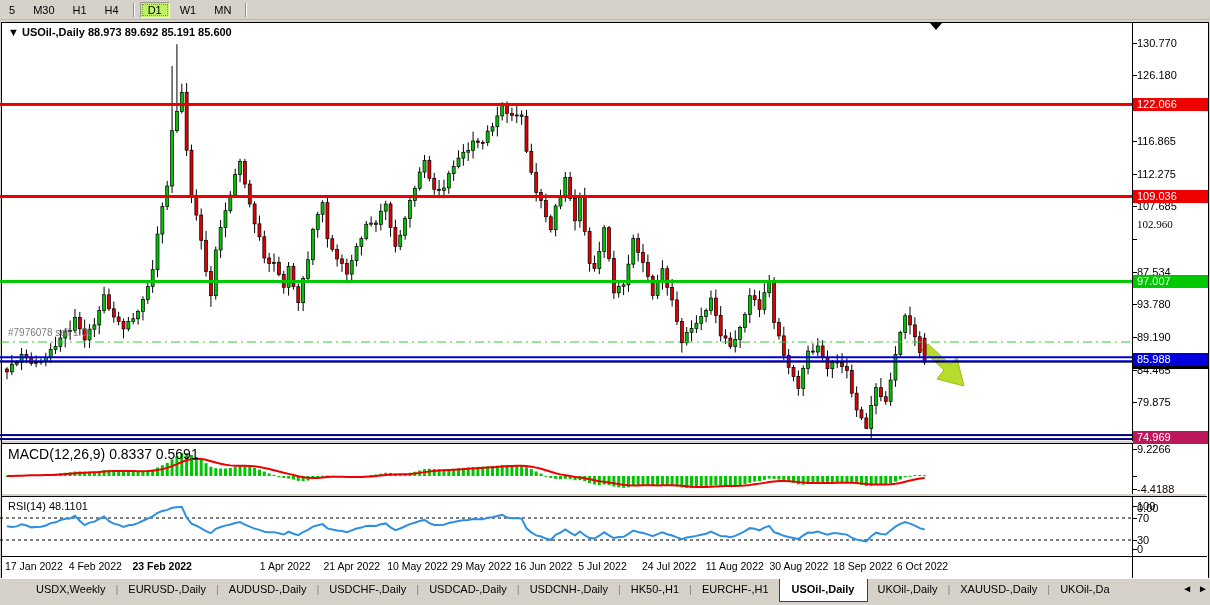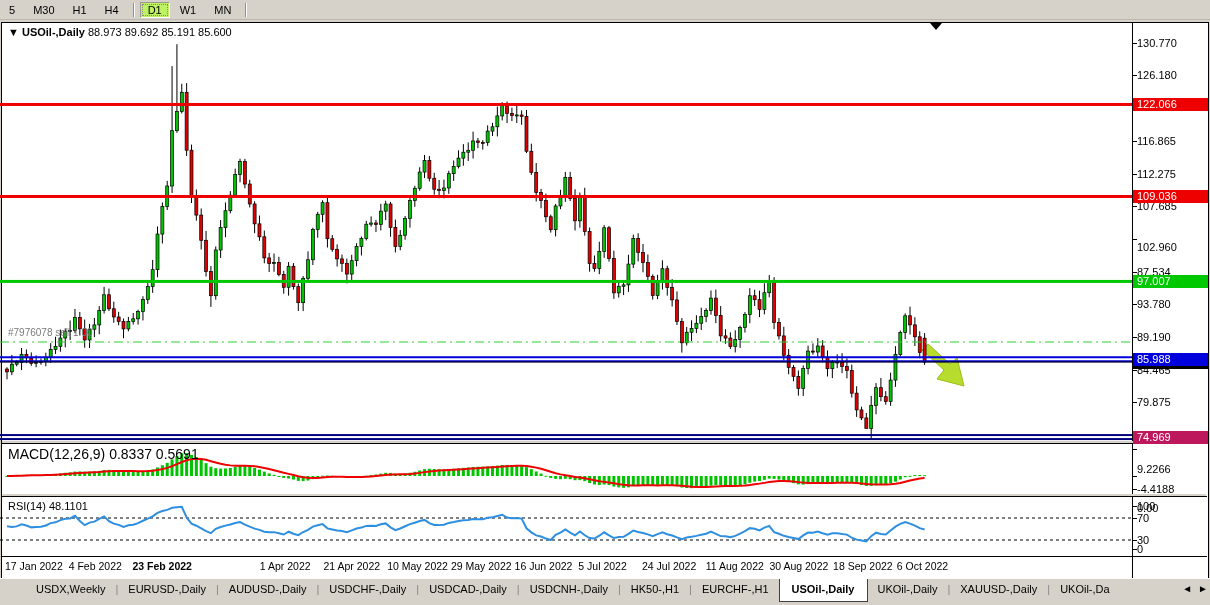--- a/index.html
+++ b/index.html
@@ -11,21 +11,21 @@
   .tbtn{font-size:11px;color:#000;padding:1px 7px;margin:0 1px;border:1px solid transparent;cursor:default;}
   .tbtn.active{background:#bef264;border:1px solid #9b9890;border-right-color:#fff;border-bottom-color:#fff;
                outline:1px dotted #888;outline-offset:-3px;}
   .tsep{width:1px;height:14px;background:#928f88;margin:0 5px;box-shadow:1px 0 0 #fff;}
   
   #frame{position:absolute;left:1px;top:22px;width:1206px;height:556px;background:#fff;border:1px solid #000;}
   #vsep{position:absolute;left:1132px;top:22px;width:1px;height:556px;background:#000;z-index:3;}
   .hborder{position:absolute;left:1px;width:1206px;height:1px;background:#000;z-index:3;}
   .splitter{position:absolute;left:2px;width:1204px;height:2px;background:#d6d2ca;z-index:3;}
   #chart-title{position:absolute;left:8px;top:26px;font-size:11px;font-weight:bold;color:#000;z-index:4;}
-  #chart-title .num{font-weight:normal;}
+  #chart-title .num{font-weight:bold;}
   #order-label{position:absolute;left:8px;top:327px;font-size:10px;color:#7a7a7a;z-index:4;}
   #macd-label{position:absolute;left:8px;top:446px;font-size:14px;color:#000;z-index:4;}
   #rsi-label{position:absolute;left:8px;top:500px;font-size:11px;color:#000;z-index:4;}
   
   .axis-label{position:absolute;left:1137px;font-size:11px;color:#000;z-index:4;white-space:nowrap;}
   .axis-dash{position:absolute;left:1132px;width:5px;height:1px;background:#000;z-index:4;}
   .plabel{position:absolute;left:1133px;width:71px;font-size:11px;color:#fff;padding:0 0 0 4px;
           height:13px;line-height:13px;z-index:5;white-space:nowrap;}
   
   #dates{position:absolute;left:0;top:557px;width:1210px;height:20px;z-index:4;}
@@ -675,39 +675,39 @@
     <div class="axis-label" style="top: 37px;">130.770</div>
     <div class="axis-dash" style="top: 75px;"></div>
     <div class="axis-label" style="top: 69px;">126.180</div>
     <div class="axis-dash" style="top: 141px;"></div>
     <div class="axis-label" style="top: 135px;">116.865</div>
     <div class="axis-dash" style="top: 174px;"></div>
     <div class="axis-label" style="top: 168px;">112.275</div>
     <div class="axis-dash" style="top: 206px;"></div>
     <div class="axis-label" style="top: 200px;">107.685</div>
     <div class="axis-dash" style="top: 239px;"></div>
-    <div class="axis-label" style="top: 241px;">102.960</div>
+    <div class="axis-label" style="top: 218px; font-family: Liberation Serif, serif;">102.960</div>
     <div class="axis-dash" style="top: 272px;"></div>
     <div class="axis-label" style="top: 266px;">87.534</div>
     <div class="axis-dash" style="top: 304px;"></div>
     <div class="axis-label" style="top: 298px;">93.780</div>
     <div class="axis-dash" style="top: 337px;"></div>
     <div class="axis-label" style="top: 331px;">89.190</div>
     <div class="axis-dash" style="top: 370px;"></div>
     <div class="axis-label" style="top: 364px;">84.465</div>
     <div class="axis-dash" style="top: 402px;"></div>
     <div class="axis-label" style="top: 396px;">79.875</div>
     <div class="plabel" style="top: 98px; background: rgb(238, 0, 0); z-index: 5;">122.066</div>
     <div class="plabel" style="top: 190px; background: rgb(238, 0, 0); z-index: 5;">109.036</div>
     <div class="plabel" style="top: 275px; background: rgb(0, 200, 0); z-index: 5;">97.007</div>
     <div class="plabel" style="top: 353px; background: rgb(0, 0, 221); z-index: 5;">85.988</div>
     <div class="plabel" style="top: 356px; background: rgb(0, 0, 0); z-index: 4;">85.600</div>
     <div class="plabel" style="top: 431px; background: #be185d; z-index: 5;">74.969</div>
     <div class="axis-dash" style="top: 449px;"></div>
-    <div class="axis-label" style="top: 463px;">9.2266</div>
+    <div class="axis-label" style="top: 443px;">9.2266</div>
     <div class="axis-dash" style="top: 476px;"></div>
     <div class="axis-label" style="top: 470px; margin-top: 32px;">0.00</div>
     <div class="axis-dash" style="top: 489px;"></div>
     <div class="axis-label" style="top: 483px;">-4.4188</div>
     <div class="axis-dash" style="top: 506px;"></div>
     <div class="axis-label" style="top: 500px;">100</div>
     <div class="axis-dash" style="top: 518px;"></div>
     <div class="axis-label" style="top: 512px;">70</div>
     <div class="axis-dash" style="top: 540px;"></div>
     <div class="axis-label" style="top: 534px;">30</div>

